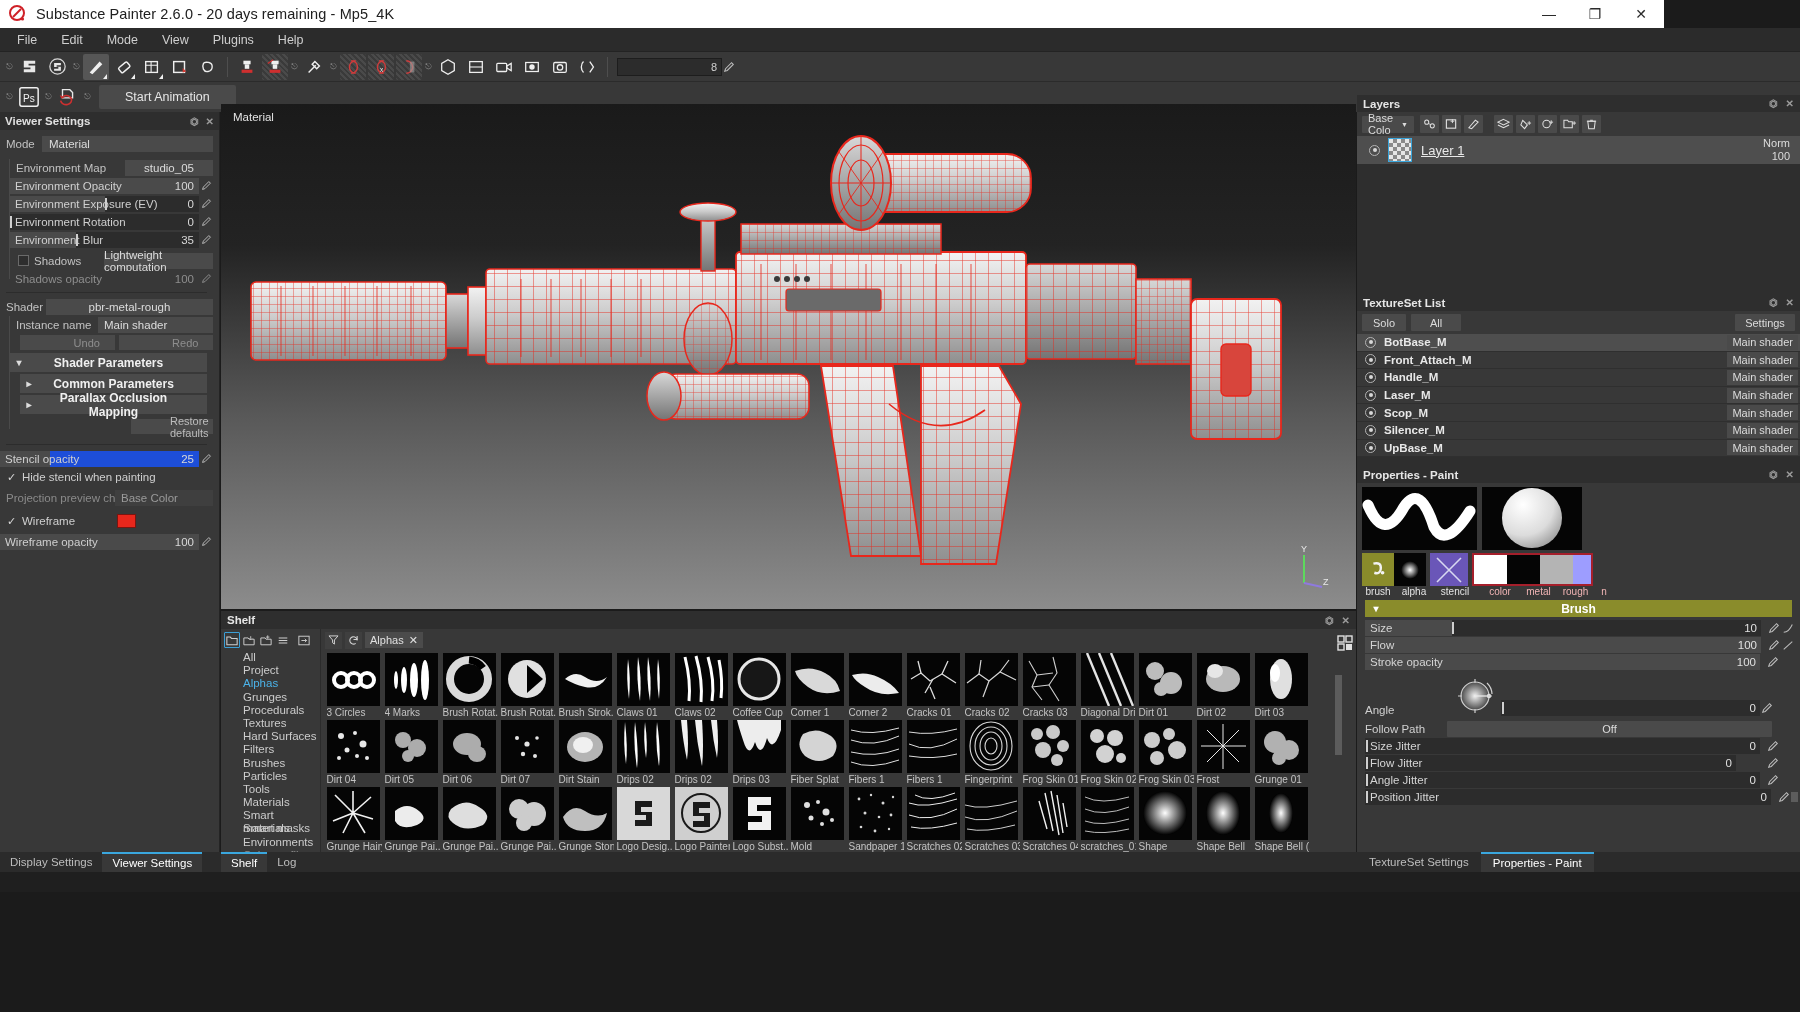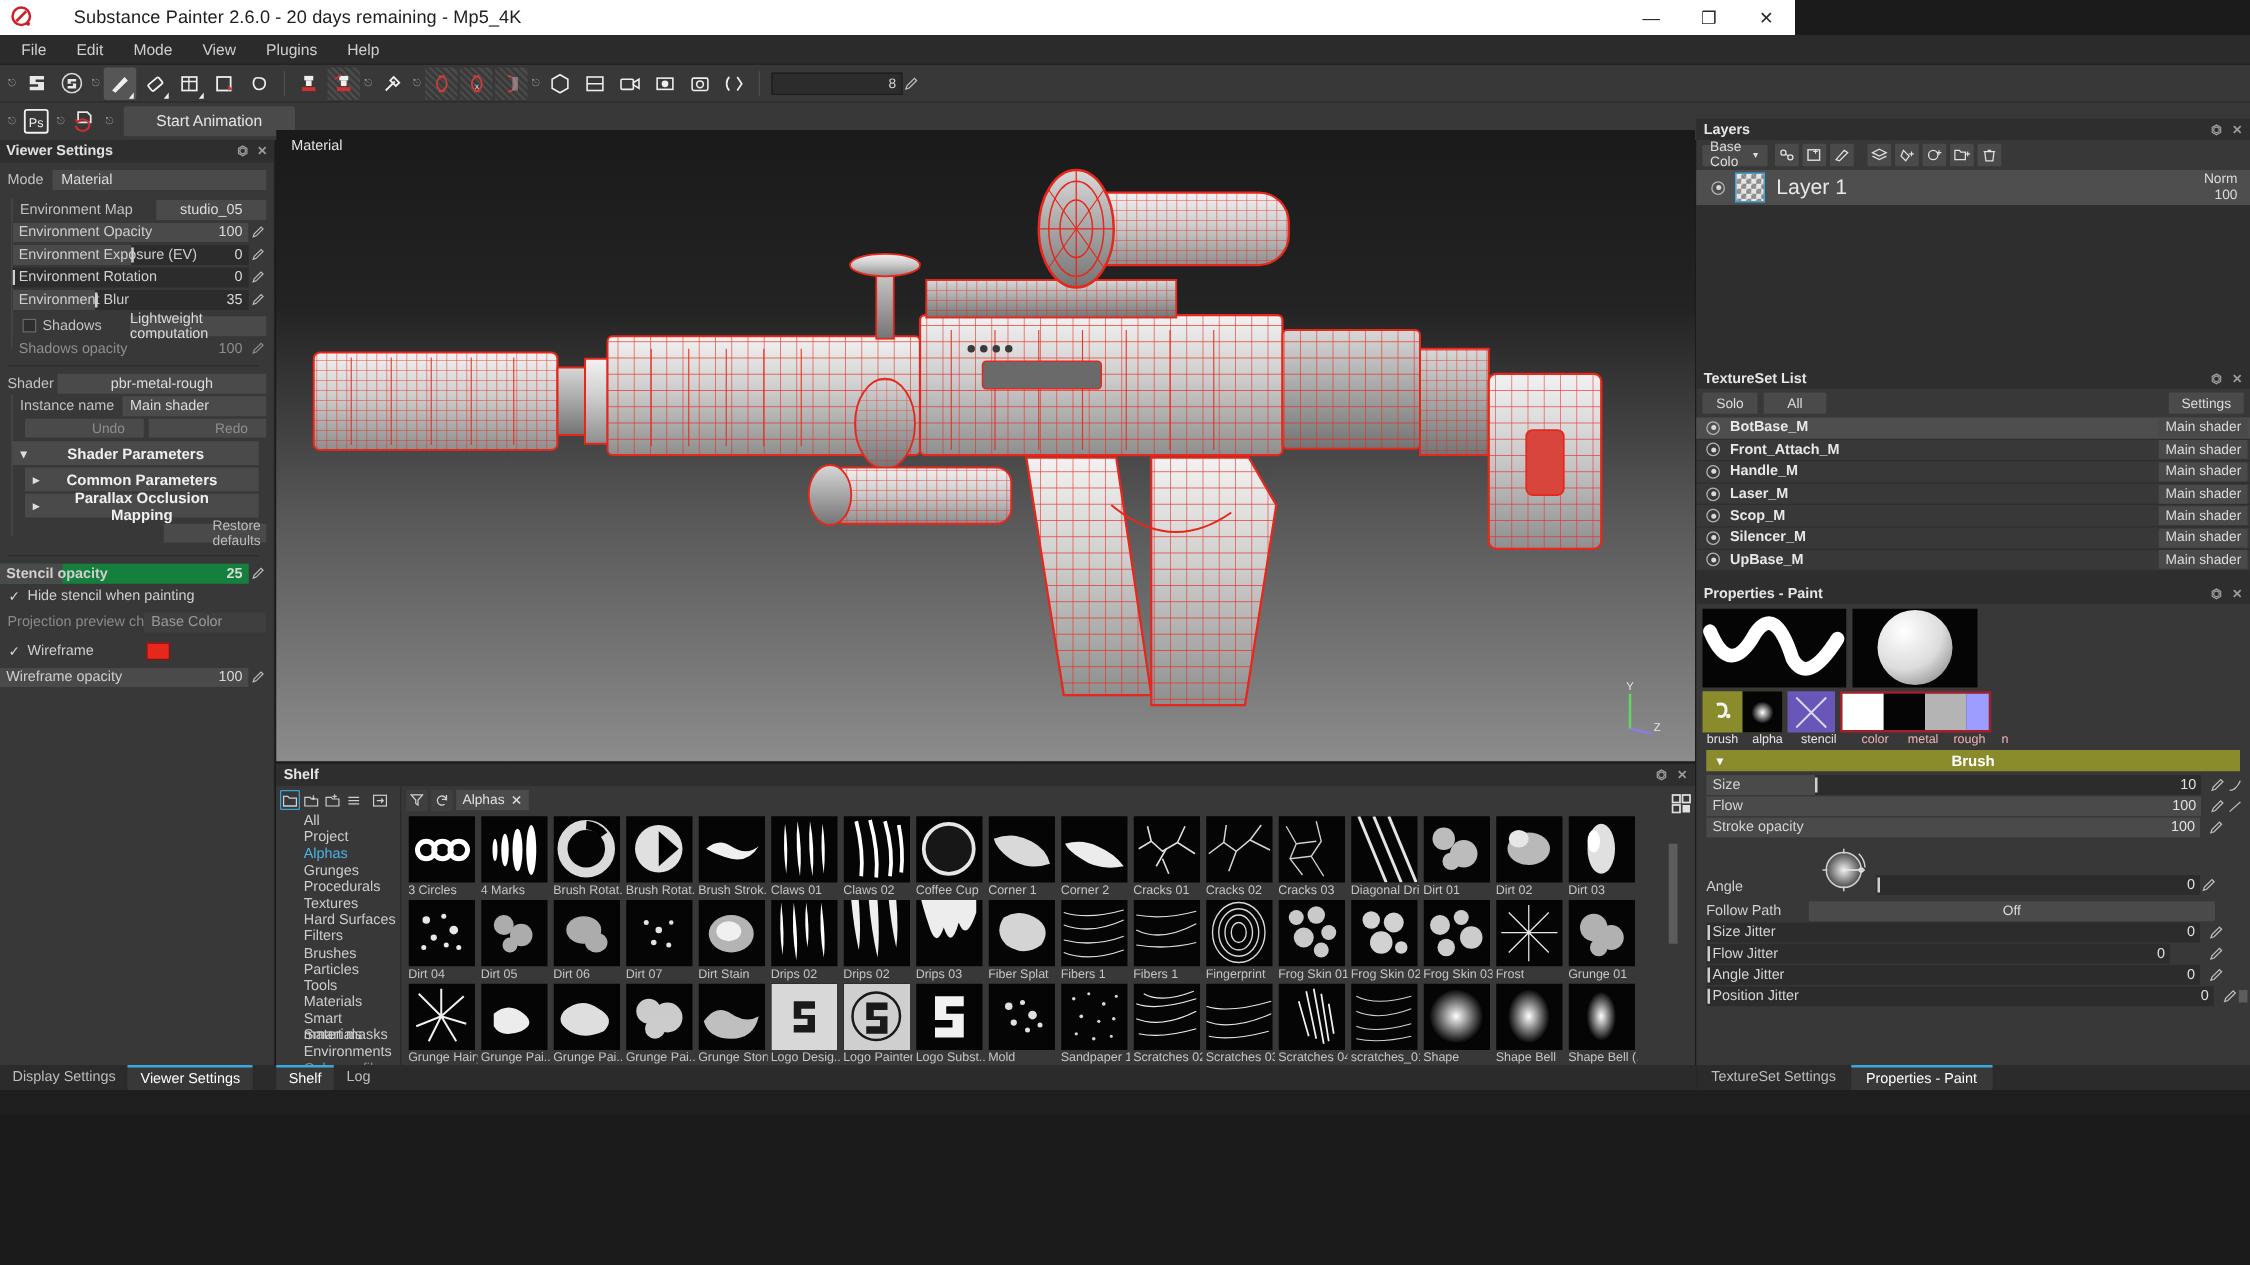--- a/index.html
+++ b/index.html
@@ -8,23 +8,23 @@
     background: #1b1b1b;
     font-family: "Liberation Sans", sans-serif;
     font-size: 12px;
     color: #c8c8c8;
     overflow: hidden;
   }
   #app { position: relative; width: 1800px; height: 1012px; }
 
   
   #titlebar {
-    position: absolute; left:0; top:0; width:1436px; height:28px;
+    position: absolute; left:0; top:0; width:1664px; height:28px;
     background: #ffffff; color:#1a1a1a;
-    display:flex; align-items:center;gap:23px;
+    display:flex; align-items:center;
   }
   #titlebar .logo { width:22px; height:22px; margin-left:7px; position:relative; }
   #titlebar .logo svg { display:block; }
   #titlebar .title { margin-left:7px; font-size:14.5px; color:#202020; letter-spacing:.1px;}
   #titlebar .winbtns { margin-left:auto; display:flex; height:28px; }
   #titlebar .winbtn {
     width:46px; height:28px; display:flex; align-items:center; justify-content:center;
     color:#2a2a2a; font-size:14px;
   }
 
@@ -506,21 +506,21 @@
         </div>
 
         <div class="row" style="justify-content:flex-end; margin-top:4px;">
           <div class="btn-flat" style="flex:none;width:82px;color:#bdbdbd;">Restore defaults</div>
         </div>
       </div>
 
       <div class="divider" style="margin-top:9px;"></div>
 
       <div class="row" style="padding-right:0;">
-        <div class="slider-row" style="background:#15803d;font-weight:bold;">
+        <div class="slider-row" style="background:#1d4ed8;">
           <div class="fill" style="width:25%"></div>
           <span class="name">Stencil opacity</span>
           <span class="val">25</span>
         </div>
         <span class="pencil">
           <svg width="11" height="11" viewBox="0 0 14 14">
               <path d="M2 12 L3 9 L10 2 L12 4 L5 11 Z" fill="none" stroke="#bdbdbd" stroke-width="1.2"></path>
             </svg>
           </span>
       </div>
@@ -1348,21 +1348,21 @@
         </div>
     </div>
 
     <div>
       <div style="height:28px;background:#4e4e4e;display:flex;align-items:center;padding:0 4px;">
         <span class="radio"></span>
         <span style="width:24px;height:24px;border:1px solid #3aa7de;flex:none;
                      background-image:linear-gradient(45deg,#8a8a8a 25%,transparent 25%,transparent 75%,#8a8a8a 75%),
                                       linear-gradient(45deg,#8a8a8a 25%,#e6e6e6 25%,#e6e6e6 75%,#8a8a8a 75%);
                      background-size:8px 8px; background-position:0 0,4px 4px;"></span>
-        <span style="margin-left:9px;font-size:17px;color:#e8e8e8;">Layer 1</span>
+        <span style="margin-left:9px;font-size:13px;color:#e8e8e8;text-decoration:underline;">Layer 1</span>
         <span style="margin-left:auto;text-align:right;margin-right:6px;line-height:13px;">
           <span style="font-size:11px;color:#dcdcdc;display:block;">Norm</span>
           <span style="font-size:11px;color:#dcdcdc;display:block;">100</span>
         </span>
       </div>
       <div style="height:130px;background:#2e2e2e;"></div>
     </div>
 
     <div class="rpanel-head">
       <span>TextureSet List</span>

